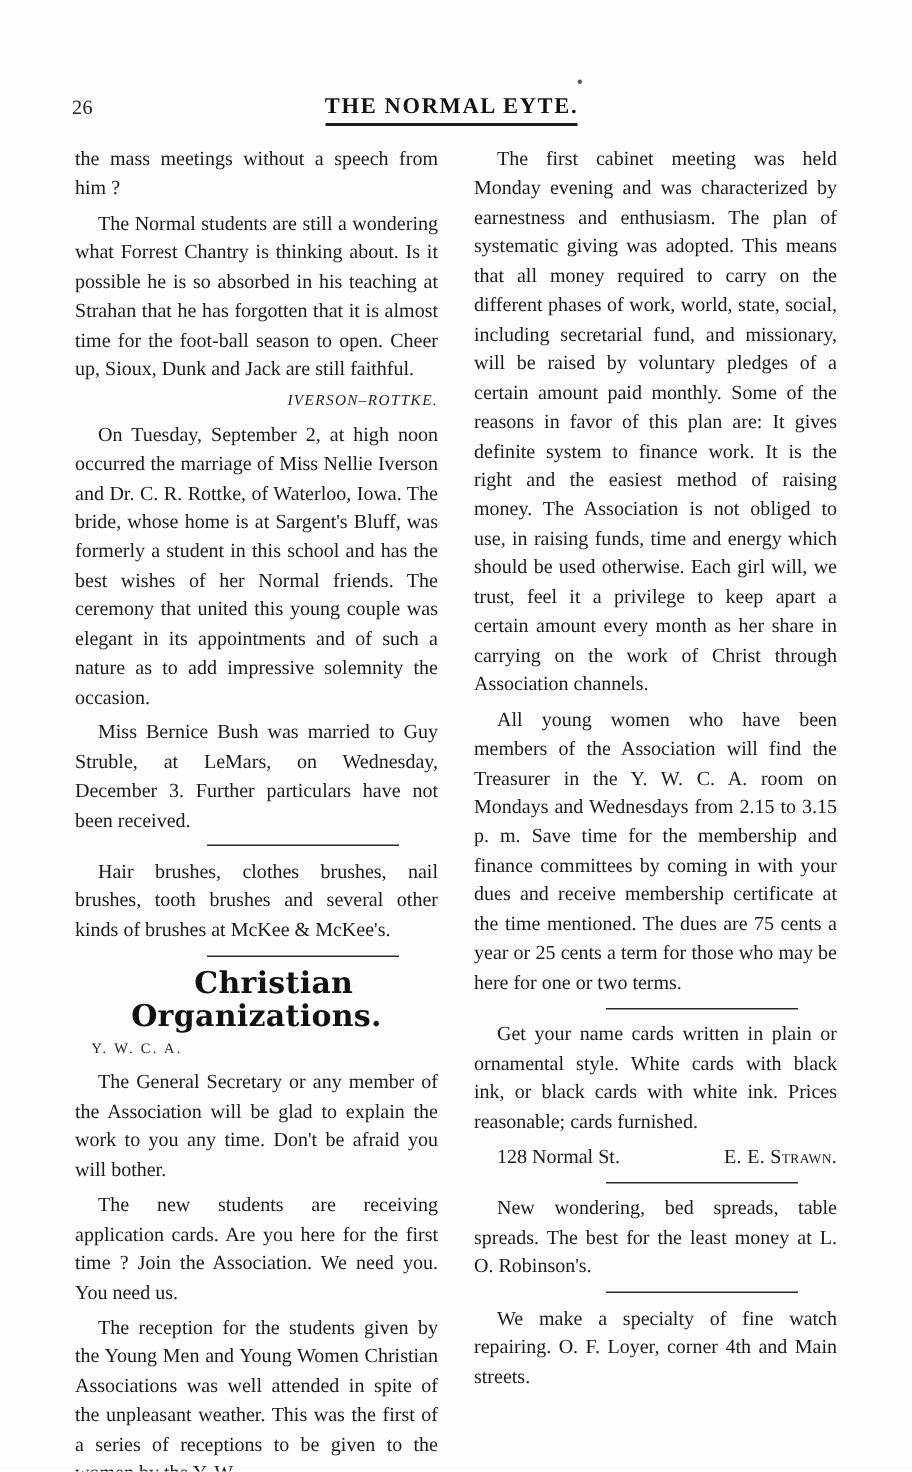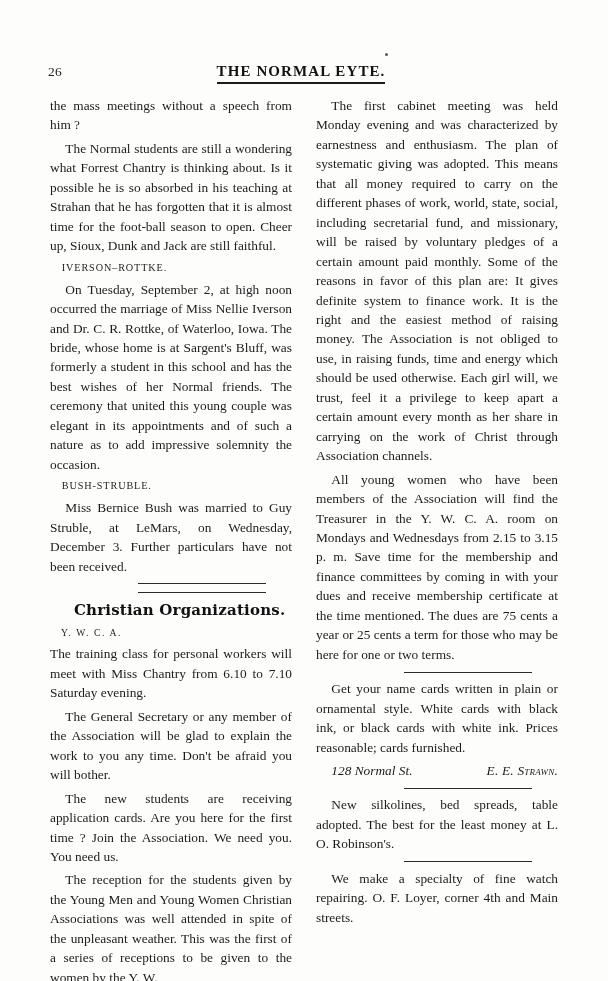--- a/index.html
+++ b/index.html
@@ -87,35 +87,36 @@
   .col-left { margin-right: 16px; }
 
   .col p {
     margin: 4px;
     text-indent: 1.15em;
   }
   .col p.noindent { text-indent: 0; }
 
   .subhead {
     margin: 1px 0 0 0;
-    text-align: left;
+    text-align: right;
     font-size: 10.2px;
     letter-spacing: .9px;
     font-variant: small-caps;
     text-transform: uppercase;
     color: #1d1d1d;
     line-height: 16px;
+    font-style: italic;
   }
 
   .fancy-head {
     margin: 4px 0 0 0;
     text-align: center;
     font-family: "DejaVu Serif", "Liberation Serif", serif;
     font-weight: bold;
-    font-size: 15px;
+    font-size: 20px;
     letter-spacing: .2px;
     color: #111;
     line-height: 22px;
   }
 
   .org-sub {
     margin: 0 0 0 0;
     font-size: 9.6px;
     letter-spacing: 1.6px;
     text-transform: uppercase;
@@ -129,21 +130,20 @@
     border-top: 1.6px solid #2a2a2a;
     width: 128px;
     margin: 7.5px auto 6.5px 92px;
   }
 
   .signature-line {
     text-indent: 0;
     display: flex;
     justify-content: space-between;
     align-items: flex-end;
-    font-style: italic;
   }
   .sig-name {
     font-variant: small-caps;
     letter-spacing: .2px;
   }
 
   .clearfix::after { content: ""; display: block; clear: both; }
 </style>
 </head>
 <body>
@@ -164,34 +164,33 @@
     <div class="col col-left">
 
       <p class="noindent">the mass meetings without a speech from him ?</p>
 
       <p>The Normal students are still a wondering what Forrest Chantry is thinking about.   Is it possible he is so absorbed in his teaching at Strahan that he has forgotten that it is almost time for the foot-ball season to open.   Cheer up, Sioux, Dunk and Jack are still faithful.</p>
 
       <p class="subhead">IVERSON–ROTTKE.</p>
 
       <p>On Tuesday, September 2, at high noon occurred the marriage of Miss Nellie Iverson and Dr. C. R. Rottke, of Waterloo, Iowa.   The bride, whose home is at Sargent's Bluff, was formerly a student in this school and has the best wishes of her Normal friends.   The ceremony that united this young couple was elegant in its appointments and of such a nature as to add impressive solemnity the occasion.</p>
 
-      <p class="subhead">BUSH-STRUBLE.</p>
 
       <p>Miss Bernice Bush was married to Guy Struble, at LeMars, on Wednesday, December 3.   Further particulars have not been received.</p>
 
       <hr class="rule">
 
+      <p>Hair brushes, clothes brushes, nail brushes, tooth brushes and several other kinds of brushes at McKee &amp; McKee's.</p>
 
       <hr class="rule">
 
       <p class="fancy-head">Christian Organizations.</p>
 
       <p class="org-sub">Y. W. C. A.</p>
 
-      <p class="noindent">The training class for personal workers will meet with Miss Chantry from 6.10 to 7.10 Saturday evening.</p>
 
       <p>The General Secretary or any member of the Association will be glad to explain the work to you any time.   Don't be afraid you will bother.</p>
 
       <p>The new students are receiving application cards.   Are you here for the first time ?   Join the Association.   We need you.   You need us.</p>
 
       <p>The reception for the students given by the Young Men and Young Women Christian Associations was well attended in spite of the unpleasant weather.   This was the first of a series of receptions to be given to the women by the Y. W.</p>
 
     </div>
 
     <div class="col col-right">
@@ -205,21 +204,21 @@
 
       <p>Get your name cards written in plain or ornamental style.   White cards with black ink, or black cards with white ink. Prices reasonable; cards furnished.</p>
 
       <p class="signature-line">
         <span>128 Normal St.</span>
         <span class="sig-name">E. E. Strawn.</span>
       </p>
 
       <hr class="rule">
 
-      <p>New silkolines, bed spreads, table adopted.   The best for the least money at L. O. Robinson's.</p>
+      <p>New wondering, bed spreads, table spreads.   The best for the least money at L. O. Robinson's.</p>
 
       <hr class="rule">
 
       <p>We make a specialty of fine watch repairing.   O. F. Loyer, corner 4th and Main streets.</p>
 
     </div>
 
   </div>
 </div>
 

